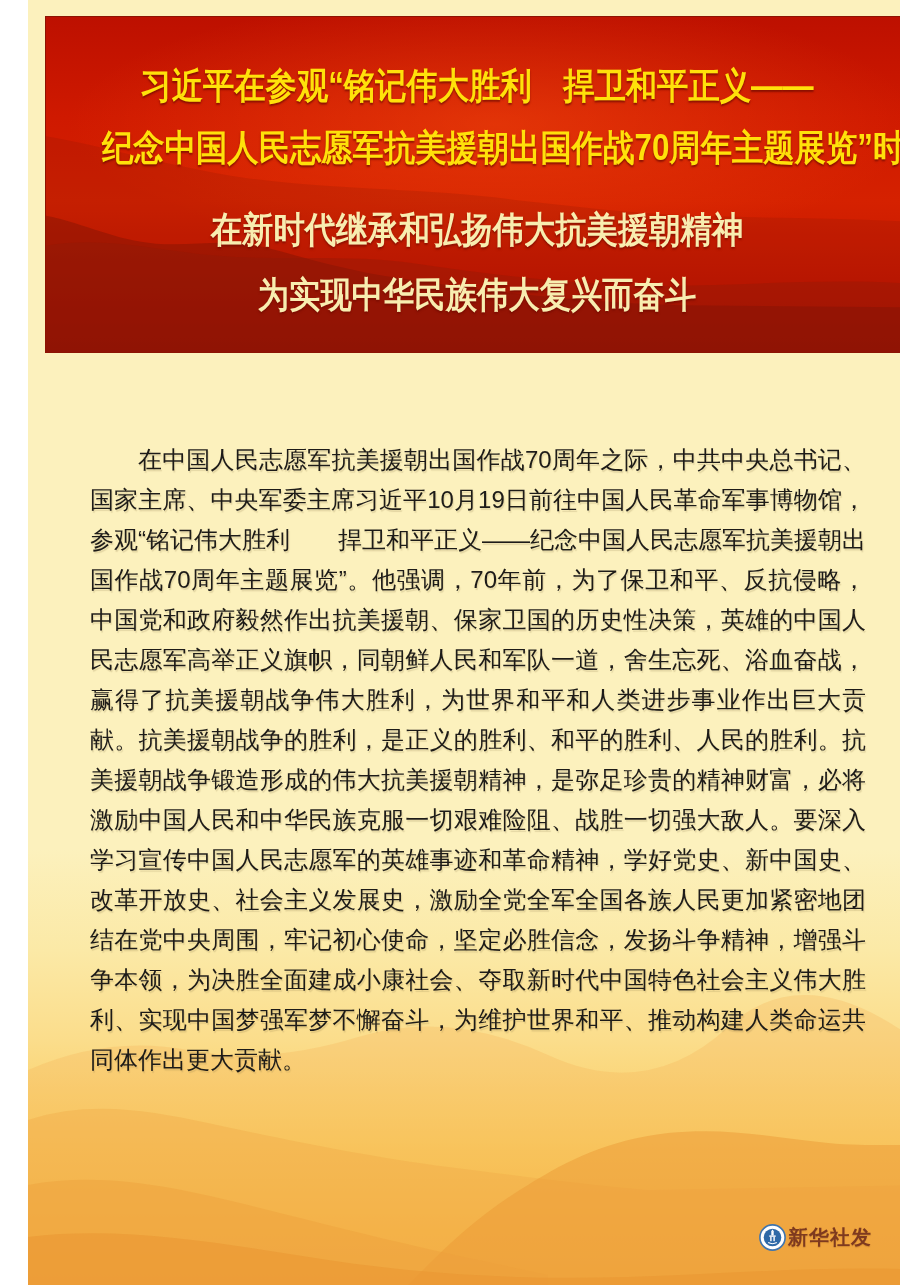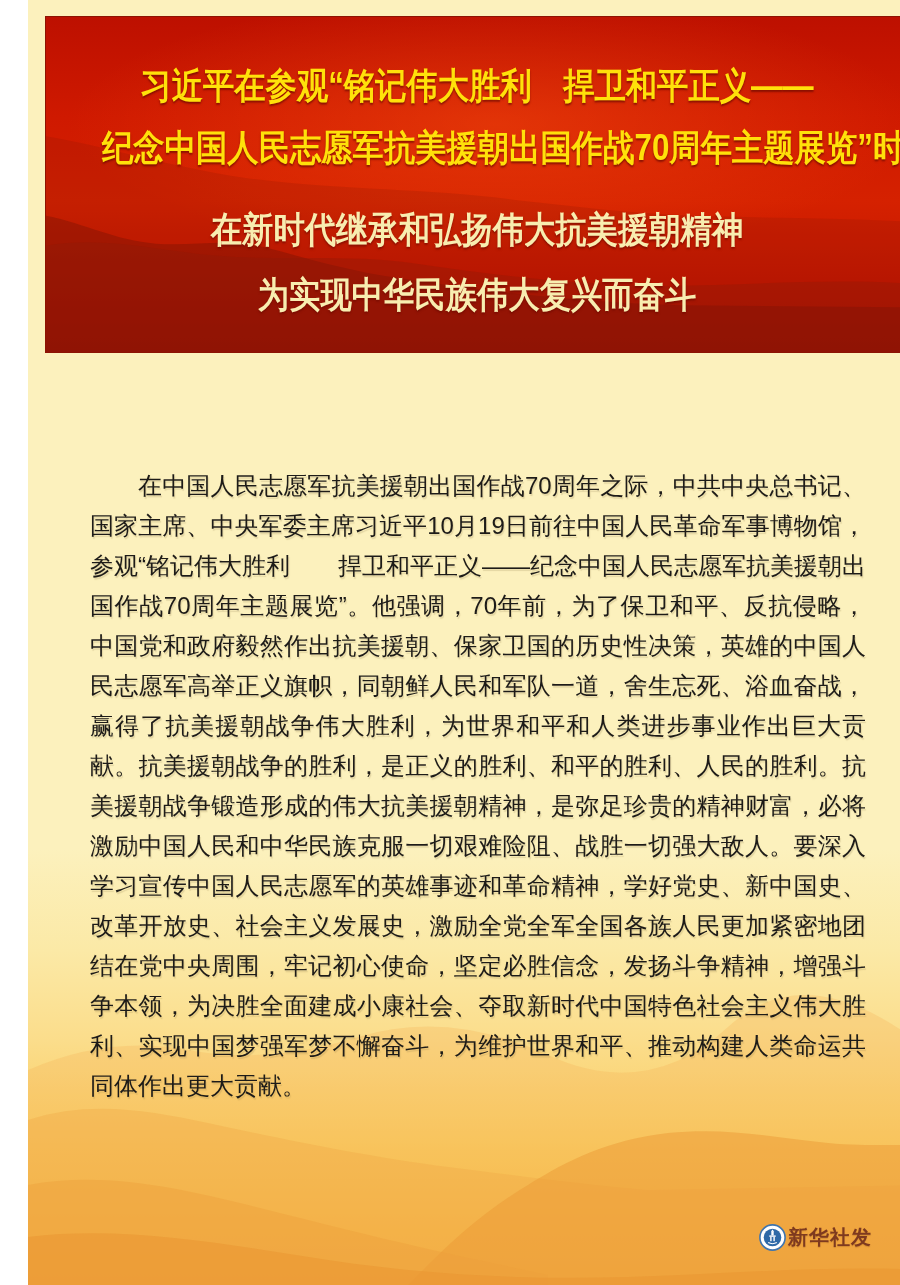--- a/index.html
+++ b/index.html
@@ -39,21 +39,21 @@
   }
   .hl-main{color:#ffe10a;text-shadow:0 2px 2px rgba(110,10,0,0.70);}
   .hl-sub{color:#f8edb0;text-shadow:0 2px 2px rgba(110,10,0,0.60);}
   .hl-1{top:50px;}
   .hl-2{top:112px;}
   .hl-3{top:194px;}
   .hl-4{top:259px;}
 
   
   .article{
-    position:absolute;left:62px;top:466px;width:776px;
+    position:absolute;left:62px;top:440px;width:776px;
     margin:0;
     font-size:24px;line-height:40px;
     color:#1d1b18;
     text-align:justify;
     text-indent:2em;
     text-shadow:1px 2px 1px rgba(140,120,70,0.22);
   }
 
   
   .bottom-ridges{

